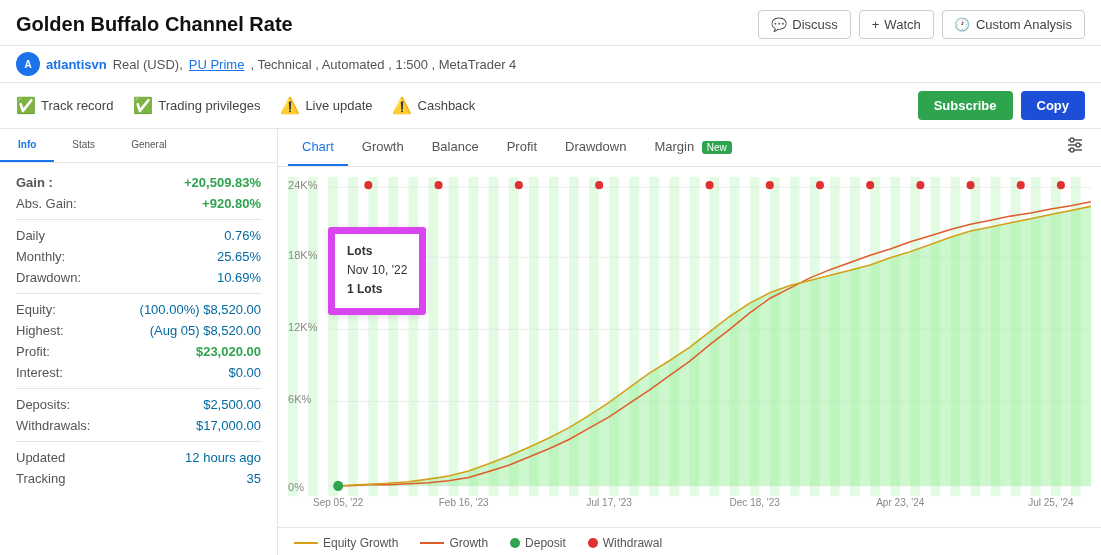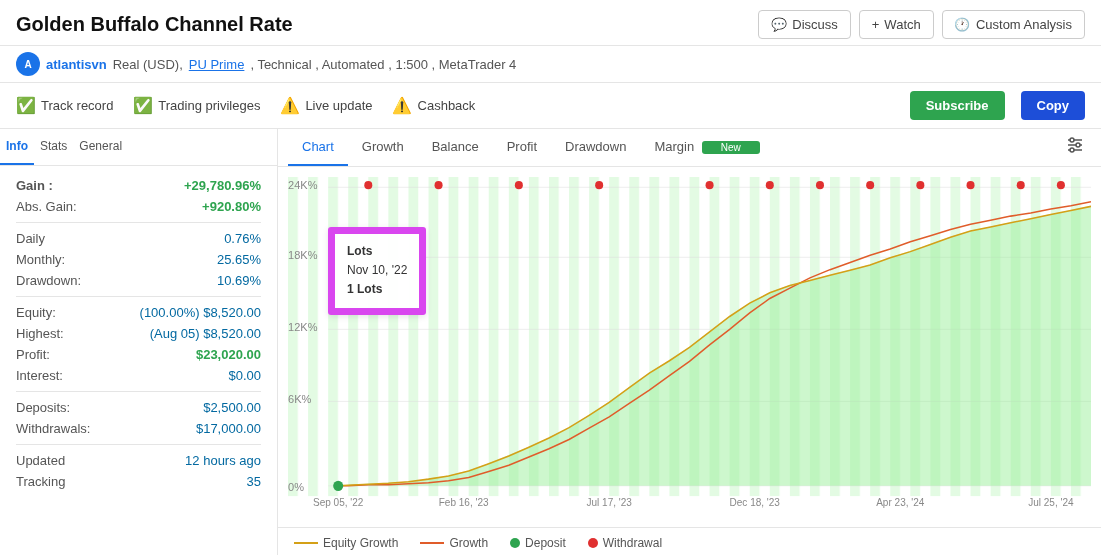--- a/index.html
+++ b/index.html
@@ -14,44 +14,44 @@
 
     .account-row { display: flex; align-items: center; padding: 6px 16px; border-bottom: 1px solid #e5e5e5; font-size: 13px; color: #555; gap: 6px; }
     .avatar { width: 24px; height: 24px; border-radius: 50%; background: #1a73e8; color: #fff; font-size: 10px; display: flex; align-items: center; justify-content: center; font-weight: bold; flex-shrink: 0; }
     .account-name { color: #1a73e8; font-weight: bold; }
     .account-link { color: #1a73e8; text-decoration: underline; cursor: pointer; }
 
     .badges-row { display: flex; align-items: center; padding: 8px 16px; border-bottom: 1px solid #e5e5e5; gap: 20px; }
     .badge-item { display: flex; align-items: center; gap: 5px; font-size: 13px; color: #444; }
     .check-icon { color: #2ea44f; font-size: 16px; }
     .warn-icon { color: #f5a623; font-size: 16px; }
-    .badges-right { margin-left: auto; display: flex; gap: 16px; }
+    .badges-right { margin-left: auto; display: flex; gap: 8px; }
 
     .main-content { display: flex; }
 
     
     .left-panel { width: 278px; border-right: 1px solid #e5e5e5; flex-shrink: 0; }
     .tabs-row { display: flex; border-bottom: 1px solid #e5e5e5; }
-    .tab { padding: 10px 6px; cursor: pointer; font-size: 12px; color: #555; border-bottom: 2px solid transparent; }
+    .tab { padding: 10px 18px; cursor: pointer; font-size: 10px; color: #555; border-bottom: 2px solid transparent; }
     .tab.active { color: #1a73e8; border-bottom: 2px solid #1a73e8; font-weight: bold; }
 
     .stats-section { padding: 12px 16px; }
     .stat-row { display: flex; justify-content: space-between; margin-bottom: 6px; font-size: 13px; }
     .stat-label { color: #555; }
     .stat-label.bold { font-weight: bold; }
     .stat-value { color: #0369a1; }
     .stat-value.green { color: #2ea44f; font-weight: bold; }
     .stat-divider { border: none; border-top: 1px solid #e5e5e5; margin: 8px 0; }
 
     
     .right-panel { flex: 1; padding: 0; overflow: hidden; }
     .chart-tabs-row { display: flex; align-items: center; border-bottom: 1px solid #e5e5e5; padding: 0 10px; }
     .chart-tab { padding: 10px 14px; cursor: pointer; font-size: 13px; color: #555; border-bottom: 2px solid transparent; }
     .chart-tab.active { color: #1a73e8; border-bottom: 2px solid #1a73e8; }
-    .new-badge { background: #2ea44f; color: #fff; font-size: 10px; padding: 1px 19px; border-radius: 3px; margin-left: 4px; }
+    .new-badge { background: #2ea44f; color: #fff; font-size: 10px; padding: 1px 5px; border-radius: 3px; margin-left: 4px; }
     .chart-settings-btn { margin-left: auto; cursor: pointer; font-size: 18px; color: #555; padding: 6px; }
 
     .chart-area { position: relative; height: 360px; padding: 10px 10px 0; }
     .chart-svg { width: 100%; height: 100%; }
 
     .tooltip-box { position: absolute; top: 60px; left: 50px; background: rgba(255,255,255,0.95); border: 7px solid #d946ef; padding: 8px 12px; font-size: 12px; line-height: 1.6; border-radius: 3px; box-shadow: 0 2px 6px rgba(0,0,0,0.1); }
 
     .chart-legend { display: flex; align-items: center; gap: 22px; padding: 8px 16px; font-size: 12px; color: #555; border-top: 1px solid #e5e5e5; }
     .legend-item { display: flex; align-items: center; gap: 5px; }
     .legend-line { width: 24px; height: 2px; }
@@ -114,21 +114,21 @@
   <div class="left-panel">
     <div class="tabs-row">
       <div class="tab active">Info</div>
       <div class="tab">Stats</div>
       <div class="tab">General</div>
     </div>
 
     <div class="stats-section">
       <div class="stat-row">
         <span class="stat-label bold">Gain :</span>
-        <span class="stat-value green">+29,780.96%</span>
+        <span class="stat-value green">+20,509.83%</span>
       </div>
       <div class="stat-row">
         <span class="stat-label">Abs. Gain:</span>
         <span class="stat-value green">+920.80%</span>
       </div>
 
       <hr class="stat-divider">
 
       <div class="stat-row">
         <span class="stat-label">Daily</span>

